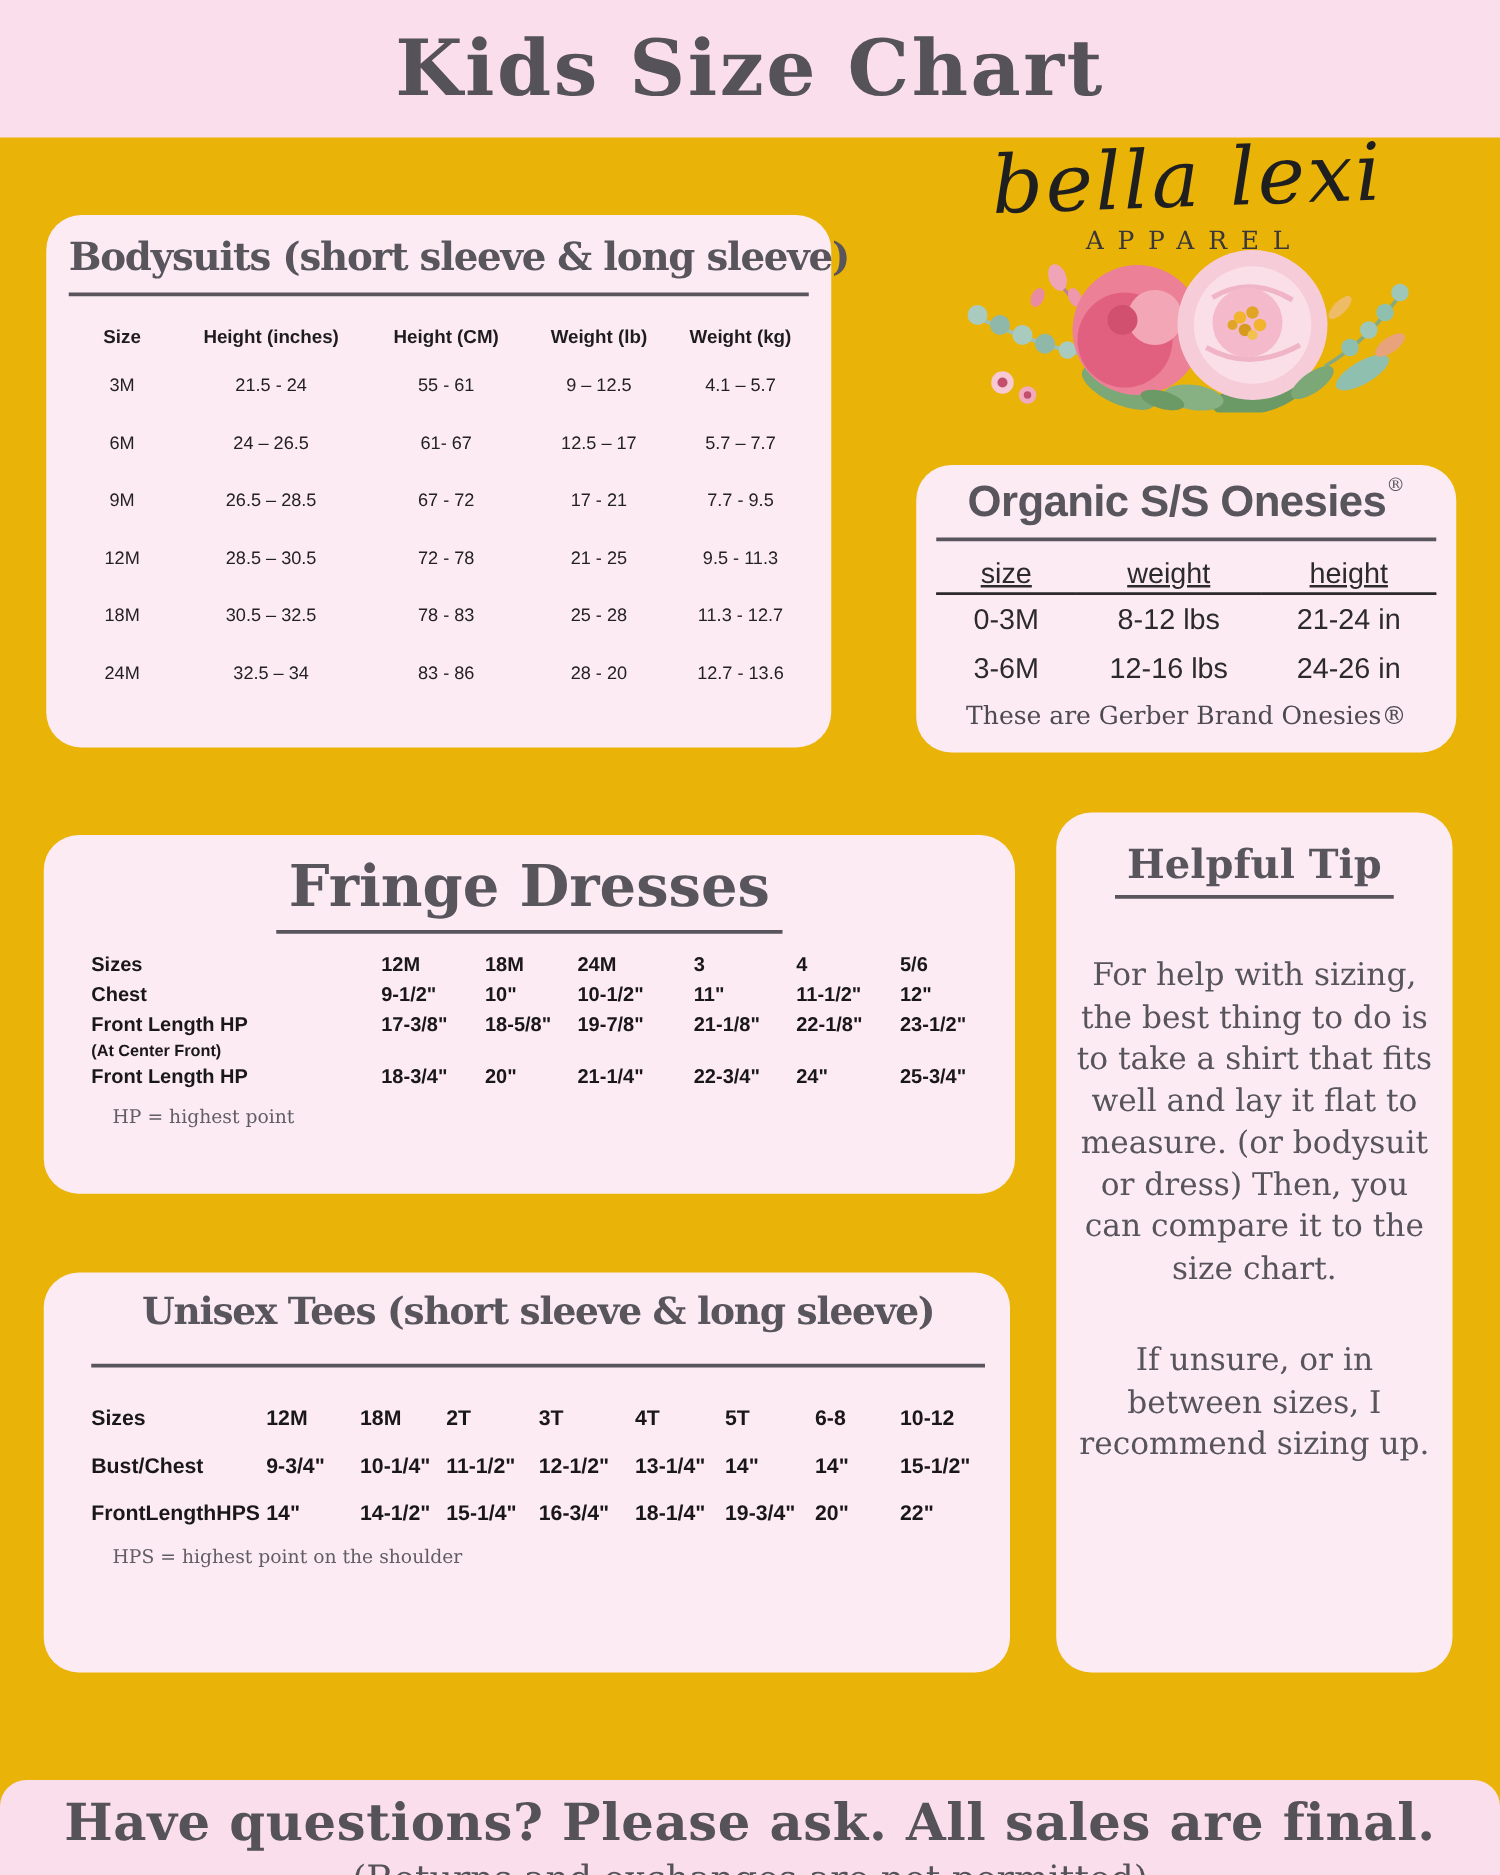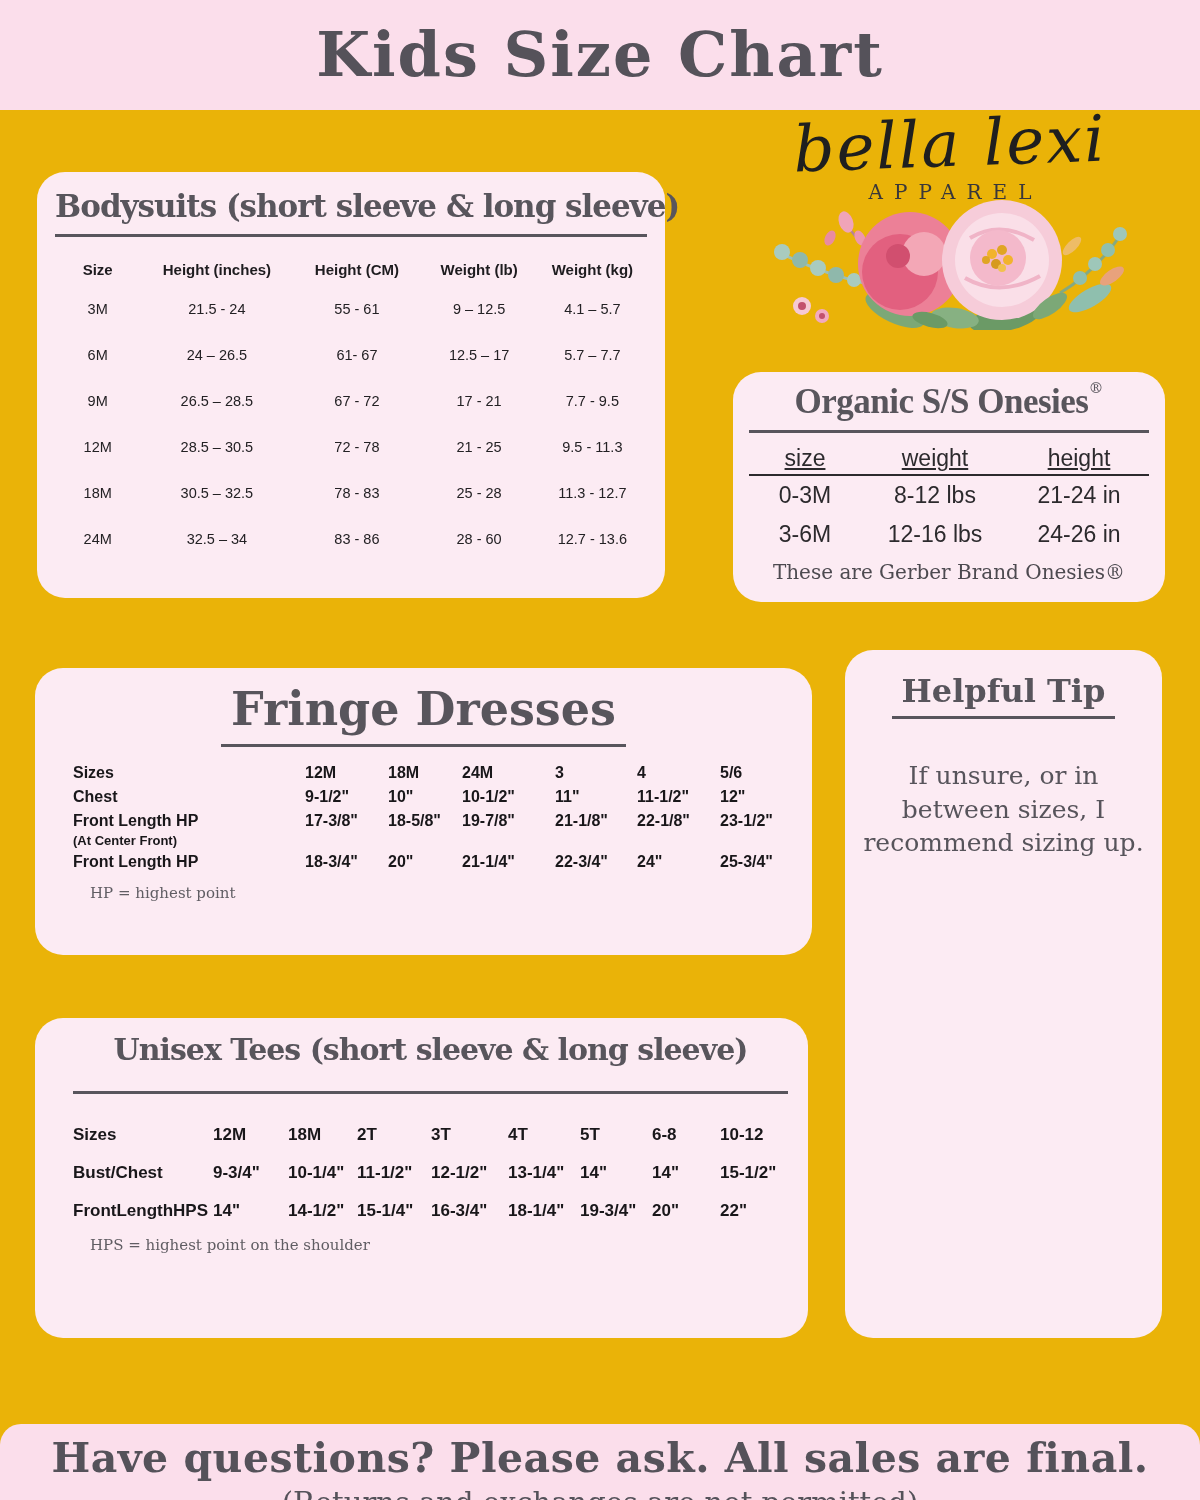--- a/index.html
+++ b/index.html
@@ -39,21 +39,21 @@
   .logo-script{
     font-family:"DejaVu Serif",serif;font-style:italic;font-size:64px;color:#1f1f1f;
     line-height:1;transform:rotate(-2deg);letter-spacing:2px;
   }
   .logo-apparel{font-family:"DejaVu Serif",serif;font-size:20px;letter-spacing:11px;color:#39373a;margin-top:4px;text-indent:11px;}
   .logo-flowers{margin-top:-6px;}
   .logo-est{font-family:"DejaVu Serif",serif;font-size:17px;letter-spacing:6px;color:#47454a;margin-top:-26px;position:relative;}
   
   #onesies{left:733px;top:372px;width:432px;height:230px;padding:10px 16px 0 16px;}
   #onesies .title-row{position:relative;text-align:center;border-bottom:3px solid #58555c;padding-bottom:8px;}
-  #onesies .title-text{font-family:Liberation Serif, serif;font-weight:700;font-size:35px;color:#58555c;letter-spacing:-0.5px;white-space:nowrap;}
+  #onesies .title-text{font-family:Liberation Sans, sans-serif;font-weight:700;font-size:35px;color:#58555c;letter-spacing:-0.5px;white-space:nowrap;}
   #onesies sup{font-family:"DejaVu Serif",serif;font-size:15px;color:#58555c;position:relative;top:-14px;}
   #onesies table{width:100%;border-collapse:collapse;margin-top:8px;table-layout:fixed;}
   #onesies th{font-size:23px;font-weight:400;color:#2c2a2d;text-align:center;padding:4px 0 2px 0;border-bottom:2px solid #2c2a2d;}
   #onesies th span{text-decoration:underline;}
   #onesies td{font-size:23px;color:#2c2a2d;text-align:center;padding:6px 0;}
   .onesies-note{font-family:"DejaVu Serif",serif;font-size:20px;color:#4d4a50;text-align:center;margin-top:6px;}
   
   #fringe{left:35px;top:668px;width:777px;height:287px;padding:14px 0 0 38px;}
   #fringe .center-title-wrap{margin-right:38px;}
   #fringe .inline-title{font-size:46px;}
@@ -139,21 +139,21 @@
           <td>18M</td>
           <td>30.5 – 32.5</td>
           <td>78 - 83</td>
           <td>25 - 28</td>
           <td>11.3 - 12.7</td>
         </tr>
         <tr>
           <td>24M</td>
           <td>32.5 – 34</td>
           <td>83 - 86</td>
-          <td>28 - 60</td>
+          <td>28 - 20</td>
           <td>12.7 - 13.6</td>
         </tr>
       </tbody>
     </table>
   </div>
 
   <div id="logo">
     <div class="logo-script">bella lexi</div>
     <div class="logo-apparel">APPAREL</div>
     <svg class="logo-flowers" width="400" height="132" viewBox="0 0 400 132">
@@ -295,20 +295,21 @@
           <td>24"</td>
           <td>25-3/4"</td>
         </tr>
       </tbody>
     </table>
     <div class="legend">HP = highest point</div>
   </div>
 
   <div id="tip" class="pinkbox">
     <span class="inline-title">Helpful Tip</span>
+    <p class="tip-text tip-p1">For help with sizing, the best thing to do is to take a shirt that fits well and lay it flat to measure. (or bodysuit or dress) Then, you can compare it to the size chart.</p>
     <p class="tip-text tip-p2">If unsure, or in between sizes, I recommend sizing up.</p>
   </div>
 
   <div id="tees" class="pinkbox">
     <div class="box-title">Unisex Tees (short sleeve &amp; long sleeve)</div>
     <table>
       <colgroup>
           <col style="width:140px">
           <col style="width:75px">
           <col style="width:69px">

